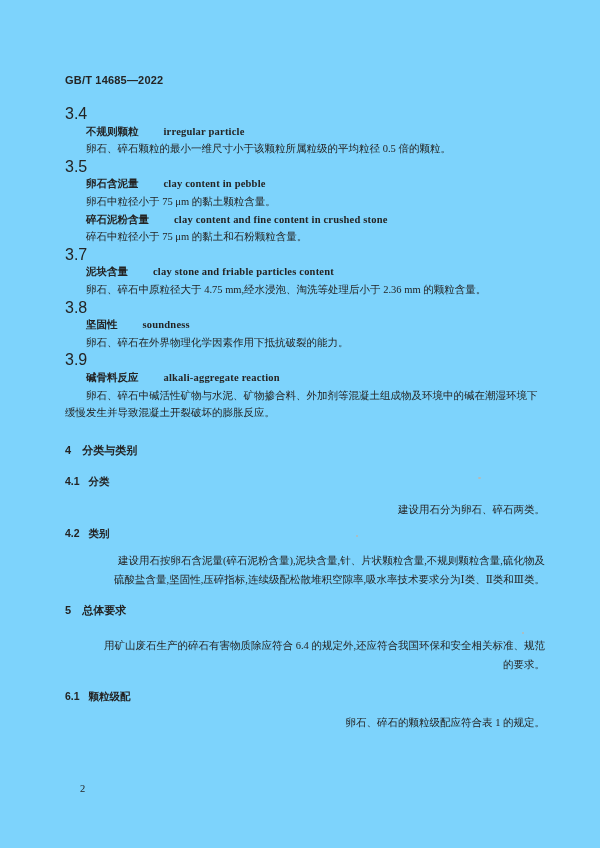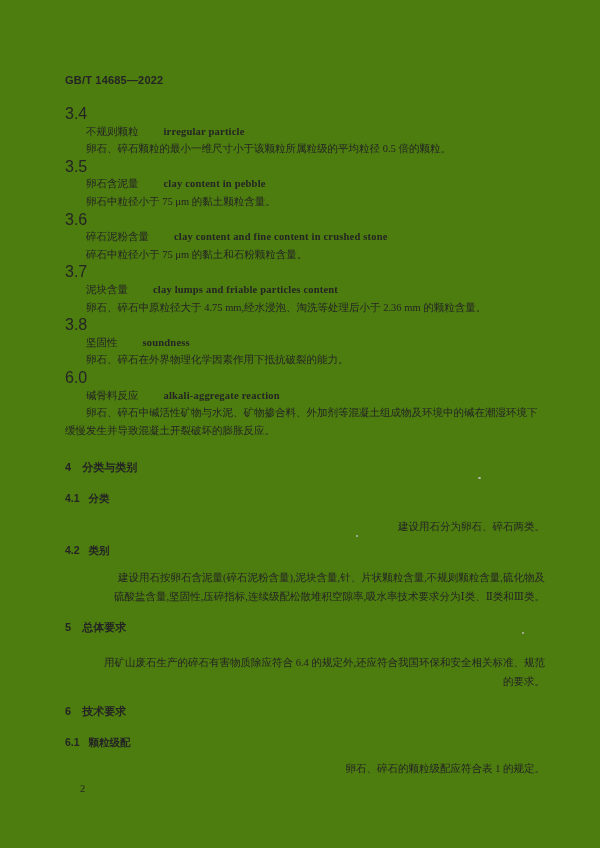--- a/index.html
+++ b/index.html
@@ -4,21 +4,21 @@
 <style>
   * { margin:0; padding:0; box-sizing:border-box; }
   html, body { width:600px; height:848px; }
   body {
     background:#e9e9e9;
     font-family:"Liberation Serif","DejaVu Serif",serif;
   }
   .page {
     position:relative;
     width:600px; height:848px;
-    background:#4d7c0f;
+    background:#7dd3fc;
     color:#242424;
     overflow:hidden;
   }
   .content {
     position:absolute;
     left:65px; top:72px;
     width:480px;
     font-size:10.5px;
   }
   .doc-header {
@@ -31,21 +31,21 @@
   
   .terms { margin-top:17px; }
   .terms .ln { height:17.6px; line-height:17.6px; white-space:nowrap; }
   .term-number {
     font-family:"Liberation Sans","DejaVu Sans",sans-serif;
     font-size:16px;
   }
   .term-line, .def-line.indent { padding-left:21px; }
   .term-zh {
     font-family:"Liberation Sans","DejaVu Sans",sans-serif;
-    font-weight:normal;
+    font-weight:bold;
   }
   .term-en {
     font-weight:bold;
     margin-left:13px;
     letter-spacing:0.2px;
     padding-left:12px;
   }
   
   .clause-heading {
     font-family:"Liberation Sans","DejaVu Sans",sans-serif;
@@ -96,45 +96,44 @@
 
       <div class="term-block">
         <div class="ln term-number">3.5</div>
         <div class="ln term-line">
           <span class="term-zh">卵石含泥量</span><span class="term-en">clay content in pebble</span>
         </div>
         <div class="ln def-line indent">卵石中粒径小于 75 μm 的黏土颗粒含量。</div>
       </div>
 
       <div class="term-block">
-        <div class="ln term-number">3.6</div>
         <div class="ln term-line">
           <span class="term-zh">碎石泥粉含量</span><span class="term-en">clay content and fine content in crushed stone</span>
         </div>
         <div class="ln def-line indent">碎石中粒径小于 75 μm 的黏土和石粉颗粒含量。</div>
       </div>
 
       <div class="term-block">
         <div class="ln term-number">3.7</div>
         <div class="ln term-line">
-          <span class="term-zh">泥块含量</span><span class="term-en">clay lumps and friable particles content</span>
+          <span class="term-zh">泥块含量</span><span class="term-en">clay stone and friable particles content</span>
         </div>
         <div class="ln def-line indent">卵石、碎石中原粒径大于 4.75 mm,经水浸泡、淘洗等处理后小于 2.36 mm 的颗粒含量。</div>
       </div>
 
       <div class="term-block">
         <div class="ln term-number">3.8</div>
         <div class="ln term-line">
           <span class="term-zh">坚固性</span><span class="term-en">soundness</span>
         </div>
         <div class="ln def-line indent">卵石、碎石在外界物理化学因素作用下抵抗破裂的能力。</div>
       </div>
 
       <div class="term-block">
-        <div class="ln term-number">6.0</div>
+        <div class="ln term-number">3.9</div>
         <div class="ln term-line">
           <span class="term-zh">碱骨料反应</span><span class="term-en">alkali-aggregate reaction</span>
         </div>
         <div class="ln def-line indent">卵石、碎石中碱活性矿物与水泥、矿物掺合料、外加剂等混凝土组成物及环境中的碱在潮湿环境下</div>
         <div class="ln def-line">缓慢发生并导致混凝土开裂破坏的膨胀反应。</div>
       </div>
 
     </section>
 
     <section class="clauses">
@@ -159,23 +158,20 @@
       </div>
 
       <div class="clause-heading" style="margin-top:13px">
         <span class="c-num">5</span><span class="c-title">总体要求</span>
       </div>
       <div class="para" style="margin-top:17px">
         <div class="ln indent">用矿山废石生产的碎石有害物质除应符合 6.4 的规定外,还应符合我国环保和安全相关标准、规范</div>
         <div class="ln">的要求。</div>
       </div>
 
-      <div class="clause-heading" style="margin-top:12px">
-        <span class="c-num">6</span><span class="c-title">技术要求</span>
-      </div>
 
       <div class="subclause-heading" style="margin-top:14px">
         <span class="c-num">6.1</span><span class="c-title">颗粒级配</span>
       </div>
       <div class="para" style="margin-top:8px">
         <div class="ln indent">卵石、碎石的颗粒级配应符合表 1 的规定。</div>
       </div>
 
     </section>
   </div>

